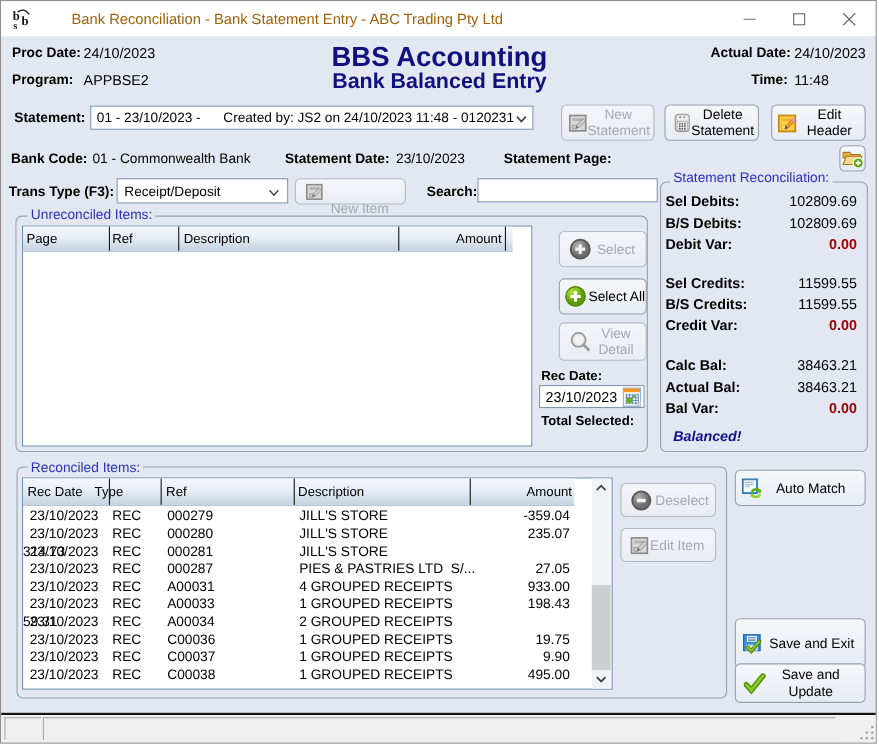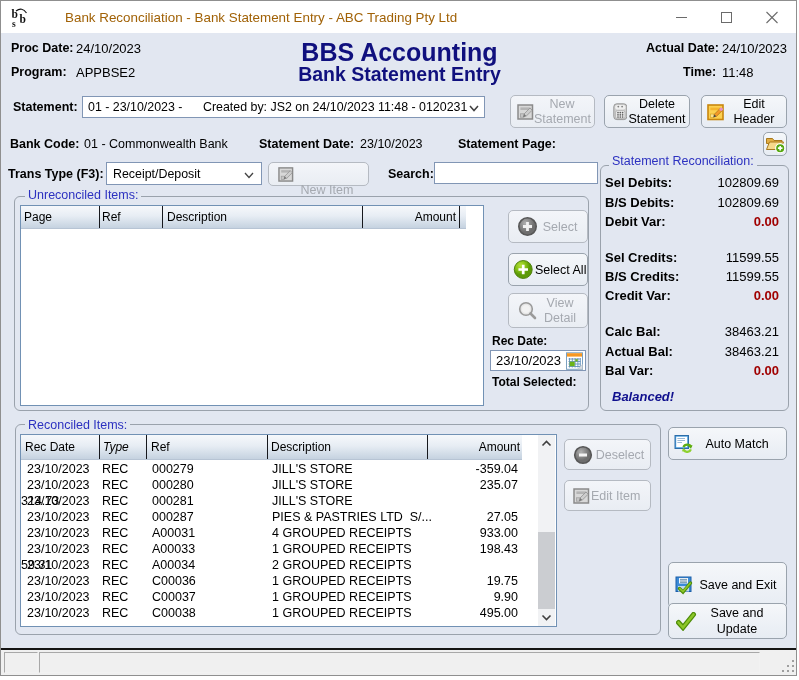--- a/index.html
+++ b/index.html
@@ -40,21 +40,21 @@
       <line x1="101.5" y1="11" x2="112.5" y2="22" stroke="#6b6b6b" stroke-width="1.1"></line>
       <line x1="112.5" y1="11" x2="101.5" y2="22" stroke="#6b6b6b" stroke-width="1.1"></line>
     </svg>
   </div>
 
   <div class="lbl" style="left:10px;top:40px">Proc Date:</div>
   <div class="val" style="left:75px;top:40px;font-size:13px">24/10/2023</div>
   <div class="lbl" style="left:10px;top:64px">Program:</div>
   <div class="val" style="left:75px;top:64px;font-size:13px">APPBSE2</div>
   <div class="ab" style="left:-1px;top:37px;width:799px;text-align:center;font-size:25px;font-weight:bold;color:#10107e">BBS Accounting</div>
-  <div class="ab" style="left:-1px;top:62px;width:799px;text-align:center;font-size:19.5px;font-weight:bold;color:#10107e">Bank Statement Entry</div>
+  <div class="ab" style="left:-1px;top:62px;width:799px;text-align:center;font-size:19.5px;font-weight:bold;color:#10107e">Bank Balanced Entry</div>
   <div class="lbl" style="left:645px;top:40px">Actual Date:</div>
   <div class="val" style="left:721px;top:40px;font-size:13px">24/10/2023</div>
   <div class="lbl" style="left:682px;top:64px">Time:</div>
   <div class="val" style="left:721px;top:64px;font-size:13px">11:48</div>
 
   <div class="lbl" style="left:12px;top:99px">Statement:</div>
   <div class="inp" style="left:81px;top:95px;width:403px;height:22px;">
     <div style="position:absolute;left:5px;top:3px;white-space:nowrap">01 - 23/10/2023 -</div>
     <div style="position:absolute;left:120px;top:3px;white-space:nowrap">Created by: JS2 on 24/10/2023 11:48 - 0120231</div>
     <svg style="position:absolute;right:5px;top:8px" width="10" height="7" viewBox="0 0 10 7">
@@ -227,21 +227,21 @@
       <div class="lbl" style="left:604px;top:362px;font-size:13px">Bal Var:</div>
       <div class="ab" style="left:599px;top:362px;width:179px;text-align:right;font-size:13px;font-weight:bold;color:#a00000">0.00</div>
       <div class="ab" style="left:611px;top:388px;font-size:13px;font-weight:bold;font-style:italic;color:#10108e">Balanced!</div>
     </div>
 
   <div class="fs" style="left:14px;top:423px;width:646px;height:211px;"></div>
   <div class="legend" style="left:24px;top:417px;">Reconciled Items:</div>
   <div class="tbl" style="left:19px;top:433px;width:537px;height:193px;">
     <div class="thead" style="width:501px;height:25px;">
       <div class="th" style="left:4px;">Rec Date</div>
-      <div class="th" style="left:82px;font-style:italic;">Type</div>
+      <div class="th" style="left:65px;">Type</div>
       <div class="th" style="left:130px;">Ref</div>
       <div class="th" style="left:250px;">Description</div>
       <div class="th" style="right:2px;">Amount</div>
       <div class="sep" style="left:78px;"></div>
       <div class="sep" style="left:125px;"></div>
       <div class="sep" style="left:246px;"></div>
       <div class="sep" style="left:406px;"></div>
     </div>
     <div id="rows" style="position:absolute;left:0;top:26px;width:501px;">
         <div class="row" style="top:0px">

